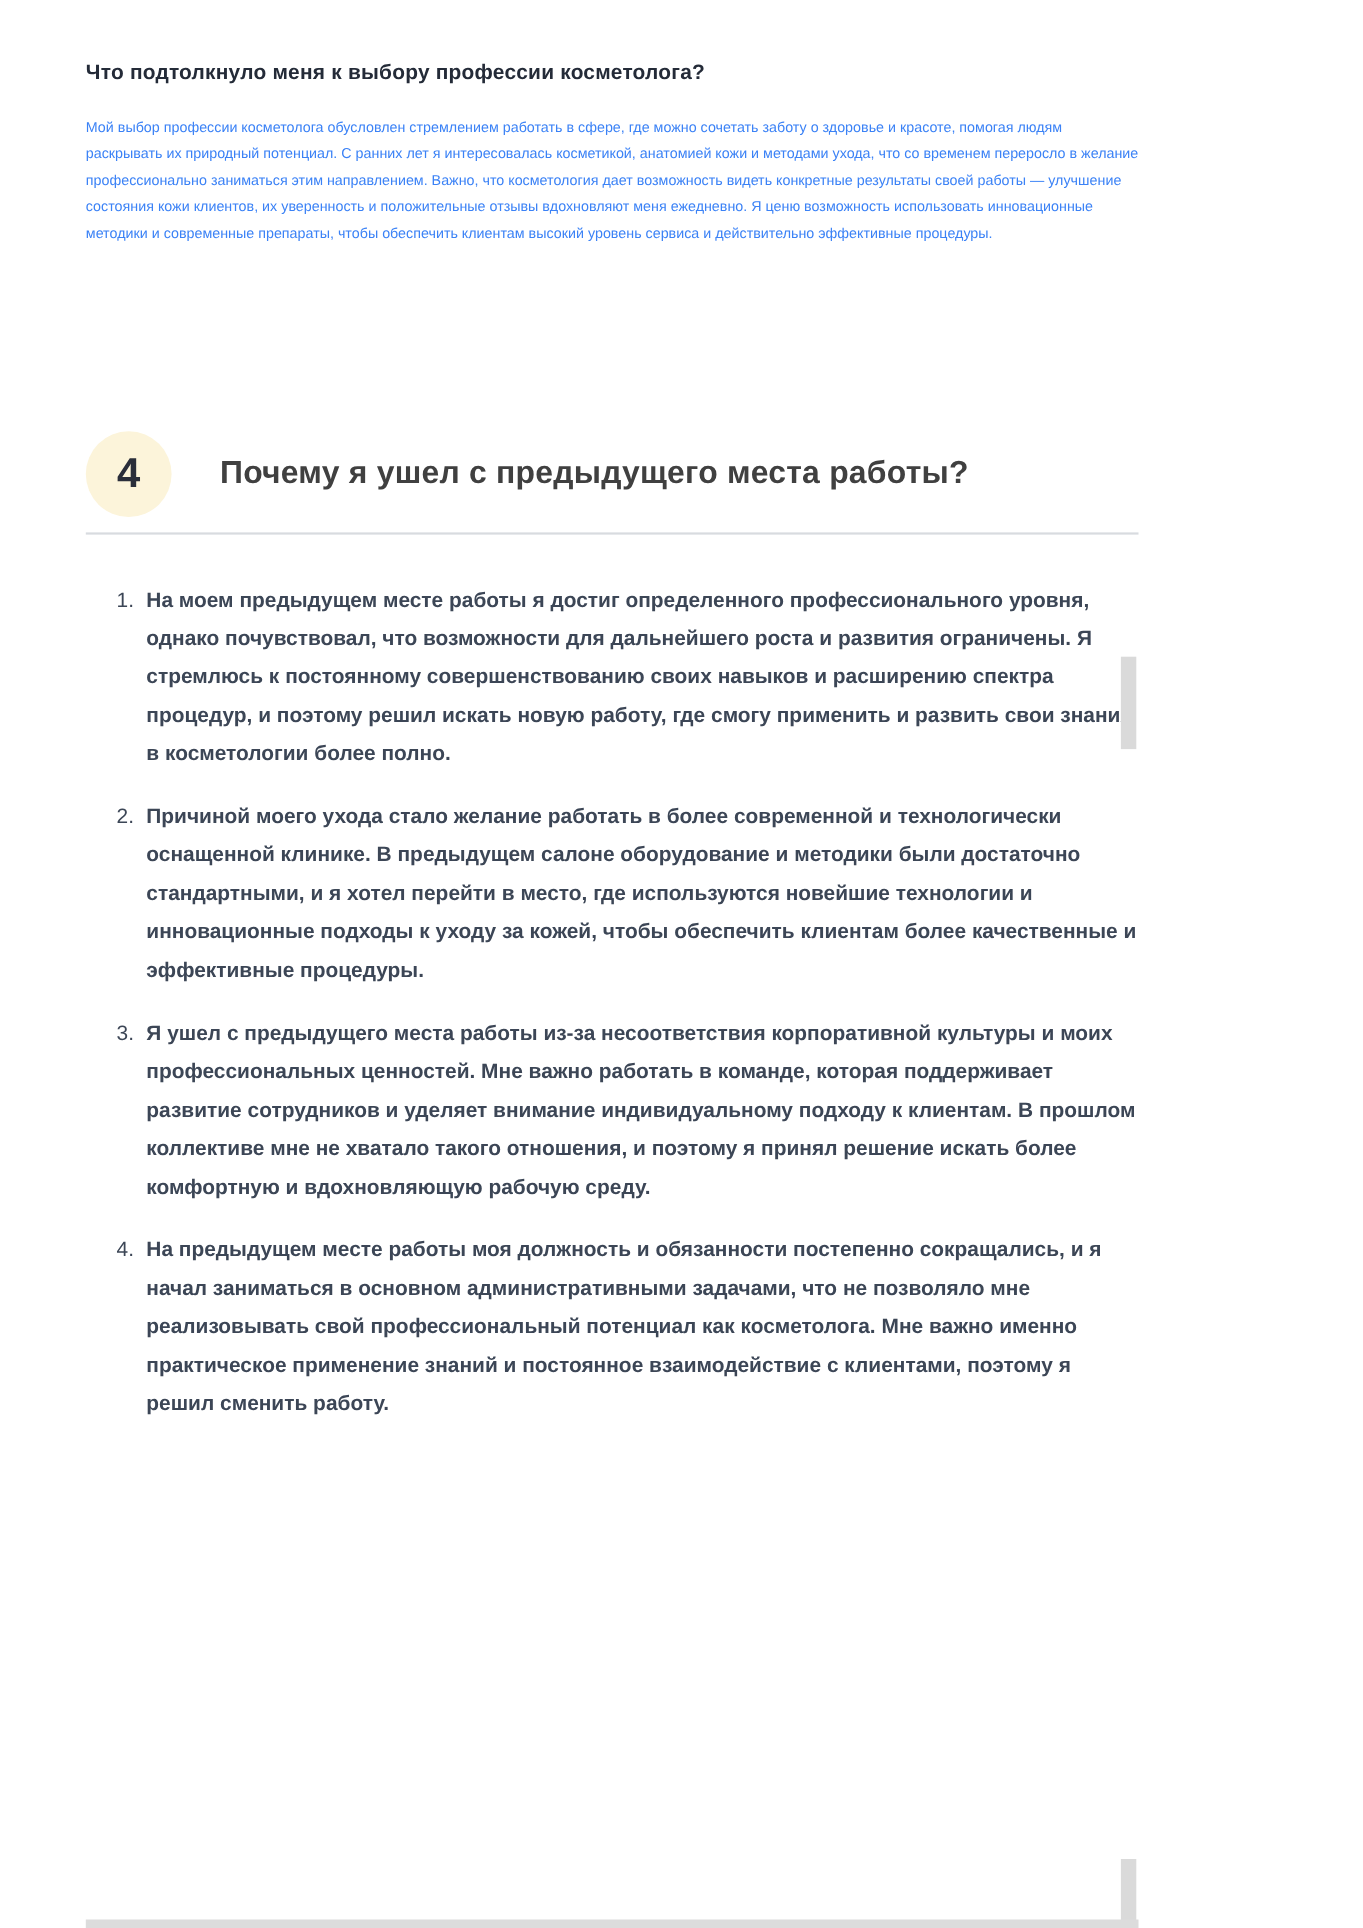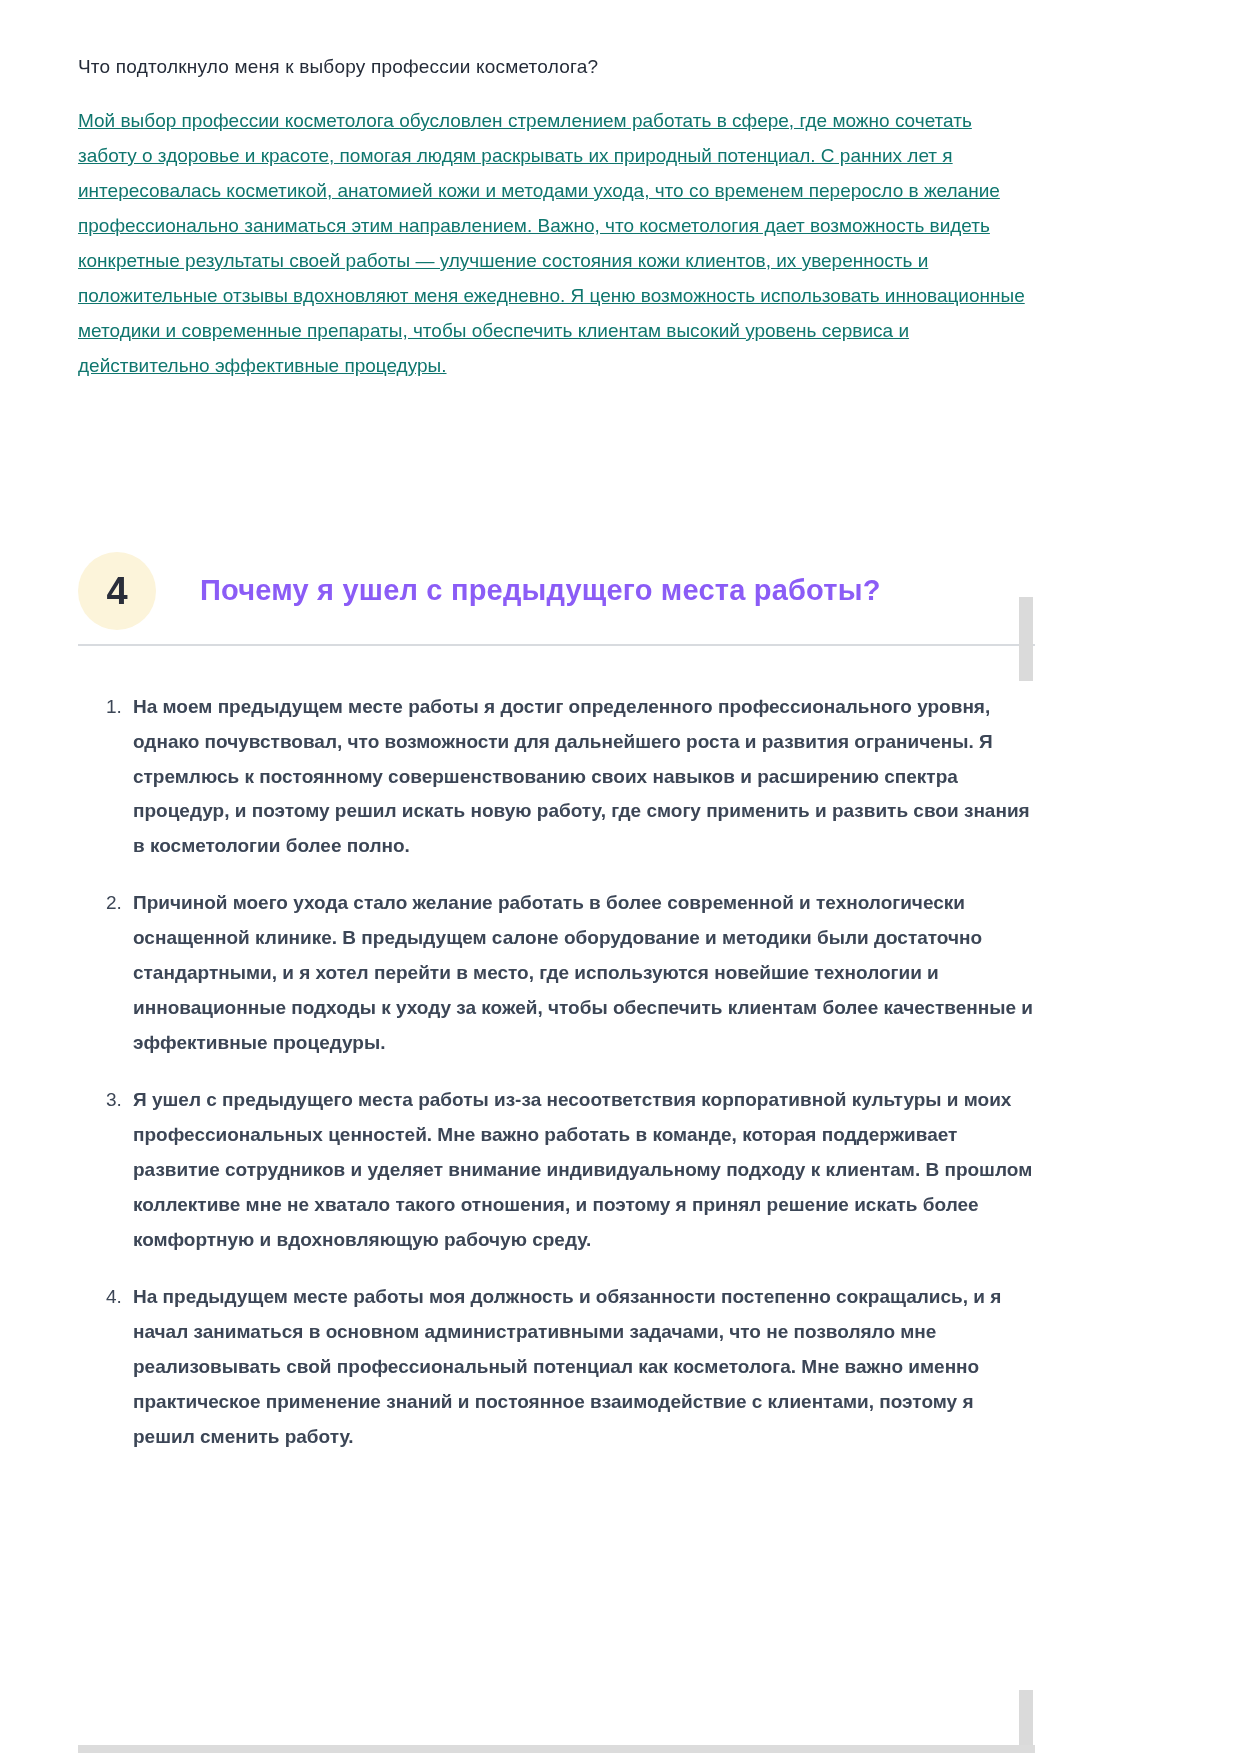--- a/index.html
+++ b/index.html
@@ -18,31 +18,30 @@
   }
   .content {
     position: absolute;
     left: 78px;
     top: 0;
     width: 957px;
   }
   .intro-heading {
     margin: 56px 0 0 0;
     font-size: 19px;
-    font-weight: 400;
+    font-weight: 700;
     color: #242b38;
     letter-spacing: 0.2px;
   }
   .intro-paragraph {
     margin: 26px 0 0 0;
-    font-size: 19px;
+    font-size: 13px;
     line-height: 1.84;
-    color: #0f766e;
+    color: #3b82f6;
     max-width: 957px;
-    text-decoration: underline;
   }
   .section-header {
     margin-top: 168px;
     display: flex;
     align-items: center;
     gap: 44px;
   }
   .section-badge {
     flex: 0 0 78px;
     width: 78px;
@@ -56,21 +55,21 @@
   .section-badge span {
     font-size: 38px;
     font-weight: 700;
     color: #2a2e3a;
     line-height: 1;
   }
   .section-title {
     margin: 0;
     font-size: 29px;
     font-weight: 700;
-    color: #8b5cf6;
+    color: #404040;
     letter-spacing: 0.2px;
   }
   .section-divider {
     border: none;
     border-top: 2px solid #d8dbdf;
     margin: 14px 0 0 0;
     width: 100%;
   }
   .answers {
     list-style: none;

